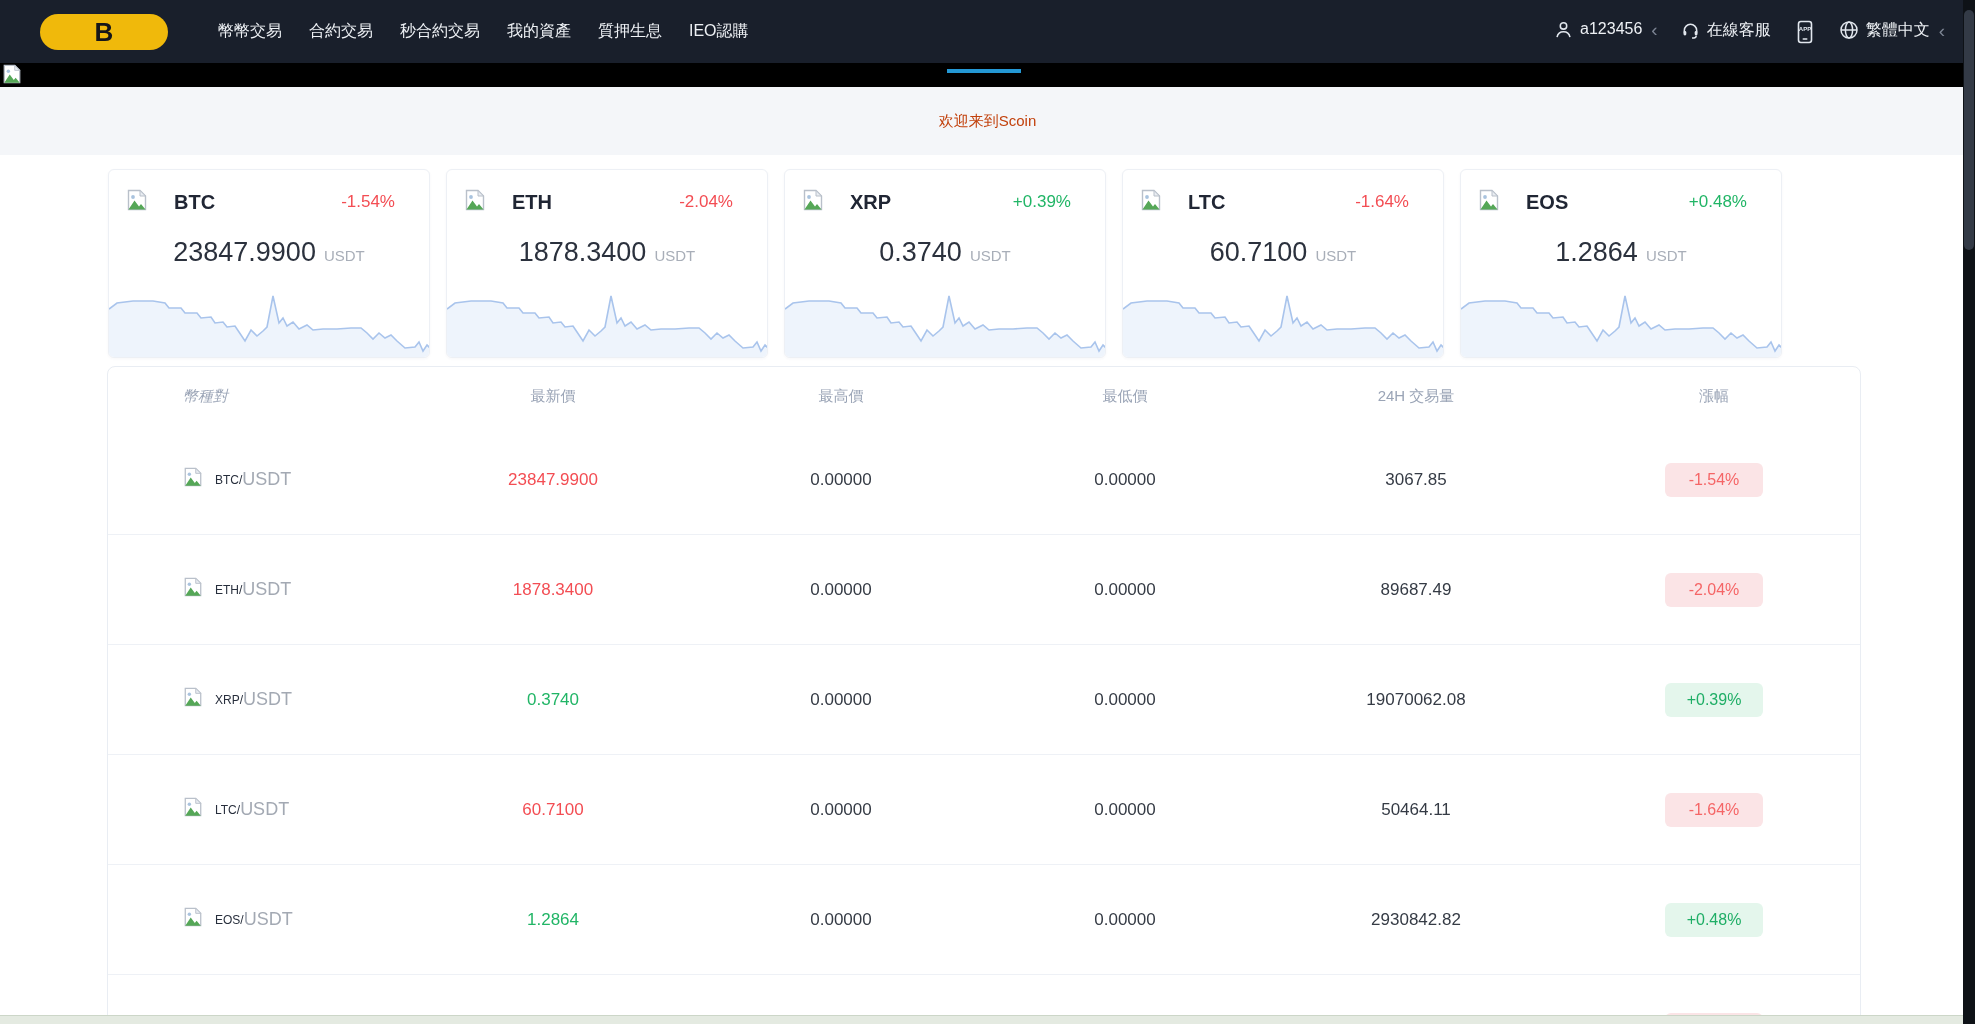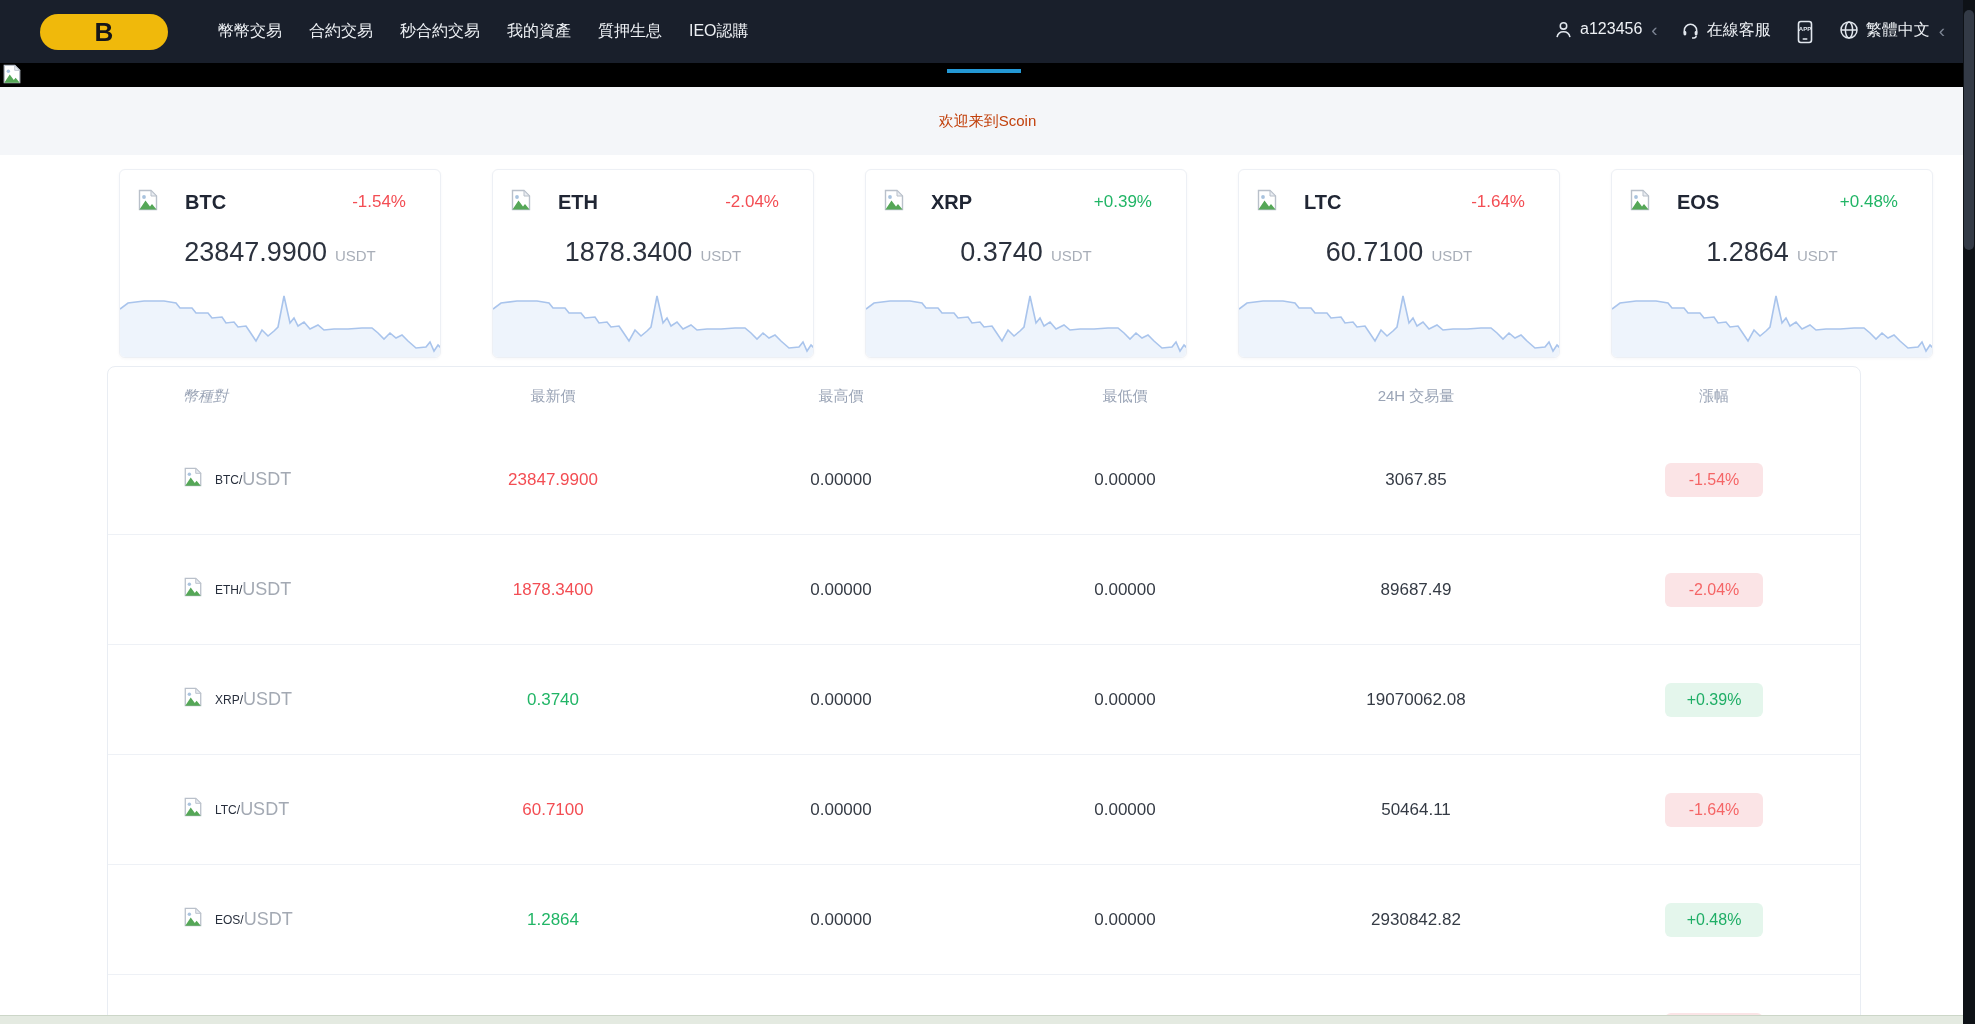--- a/index.html
+++ b/index.html
@@ -23,21 +23,21 @@
   
   .banner{position:absolute;left:0;top:63px;width:100%;height:24px;background:#000;}
   .banner .broken{position:absolute;left:2px;top:1px;}
   .indicator{position:absolute;left:947px;top:6px;width:74px;height:4px;background:#2498d5;}
 
   
   .welcome{position:absolute;left:0;top:87px;width:100%;height:68px;background:#f4f6f9;
            display:flex;align-items:center;justify-content:center;font-size:15px;color:#c2410c;}
 
   
-  .cards{position:absolute;left:119px;top:169px;display:flex;gap:51px;}
+  .cards{position:absolute;left:108px;top:169px;display:flex;gap:16px;}
   .card{position:relative;width:322px;height:189px;background:#fff;border:1px solid #edf0f5;
         border-radius:6px;box-sizing:border-box;overflow:hidden;cursor:pointer;
         box-shadow:0 1px 3px rgba(40,60,90,.04);}
   .card-head{display:flex;align-items:center;padding:19px 34px 0 17px;}
   .card-head .broken{margin-right:26px;}
   .card-sym{font-size:20px;font-weight:700;color:#202634;}
   .card-pct{margin-left:auto;font-size:17px;}
   .card-priceline{display:flex;align-items:baseline;justify-content:center;margin-top:22px;gap:8px;}
   .card-price{font-size:27px;color:#2b313d;}
   .card-unit{font-size:15px;color:#a8aeb8;}

